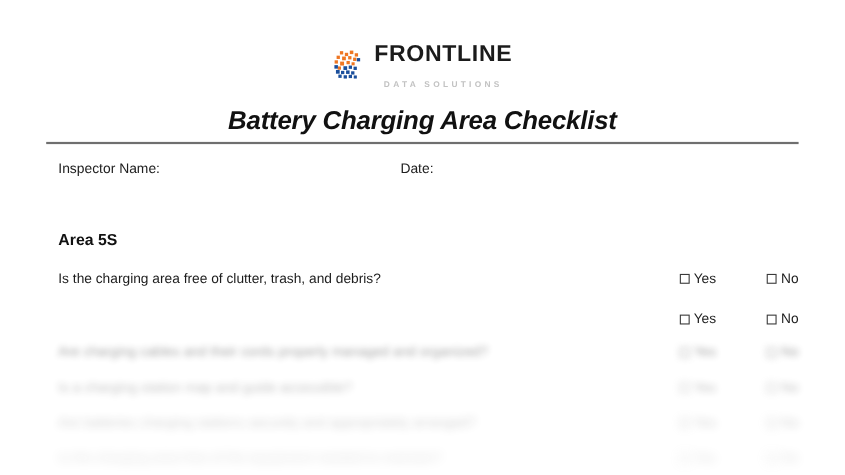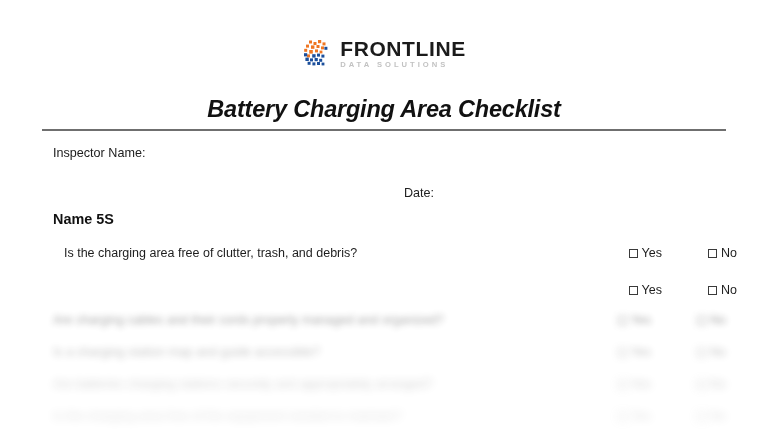--- a/index.html
+++ b/index.html
@@ -43,35 +43,36 @@
   .logo-mark {
     width: 30px;
     height: 28px;
     display: block;
   }
   .logo-words {
     display: flex;
     flex-direction: column;
     justify-content: center;
     line-height: 1;
+    text-align: center;
   }
   .logo-name {
     font-size: 21px;
     font-weight: 800;
     letter-spacing: 0.6px;
     color: #1b1b1b;
     line-height: 1;
     font-family: "Liberation Sans", sans-serif;
   }
   .logo-sub {
     font-size: 7.6px;
     font-weight: 700;
     letter-spacing: 3.0px;
     color: #c2c2c2;
-    margin-top: 2px;
+    margin-top: 14px;
     line-height: 1;
     font-family: "Liberation Sans", sans-serif;
   }
 
   
   .doc-title {
     position: absolute;
     left: 0;
     top: 96px;
     width: 748px;
@@ -103,37 +104,37 @@
     text-decoration: underline;
   }
   .meta-label {
     position: absolute;
     font-size: 12.6px;
     color: #202020;
     font-family: "Liberation Sans", sans-serif;
     white-space: nowrap;
   }
   .meta-inspector { left: 11px; top: 0; }
-  .meta-date { left: 362px; top: 0; margin-top: 40px; }
+  .meta-date { left: 322px; top: 0; }
 
   
   .section-title {
     position: absolute;
     left: 43px;
     top: 211px;
     font-size: 14.4px;
     font-weight: 700;
     color: #111111;
     font-family: "Liberation Sans", sans-serif;
   }
 
   
   .q-row {
     position: absolute;
-    left: 54px;
+    left: 43px;
     width: 673px;
     height: 22px;
   }
   .q-text {
     position: absolute;
     left: 0;
     top: 0;
     font-size: 12.5px;
     color: #1d1d1d;
     white-space: nowrap;
@@ -243,21 +244,21 @@
   </div>
 
   <div class="doc-title">Battery Charging Area Checklist</div>
   <div class="title-rule"></div>
 
   <div class="meta-row">
     <span class="meta-label meta-inspector">Inspector Name:</span>
     <span class="meta-label meta-date">Date:</span>
   </div>
 
-  <div class="section-title">Name 5S</div>
+  <div class="section-title">Area 5S</div>
 
   <div class="q-row" style="top:246px;">
     <span class="q-text">Is the charging area free of clutter, trash, and debris?</span>
     <span class="q-options">
       <span class="opt">
         <span class="checkbox"></span>
         <span>Yes</span>
       </span>
       <span class="opt">
         <span class="checkbox"></span>

